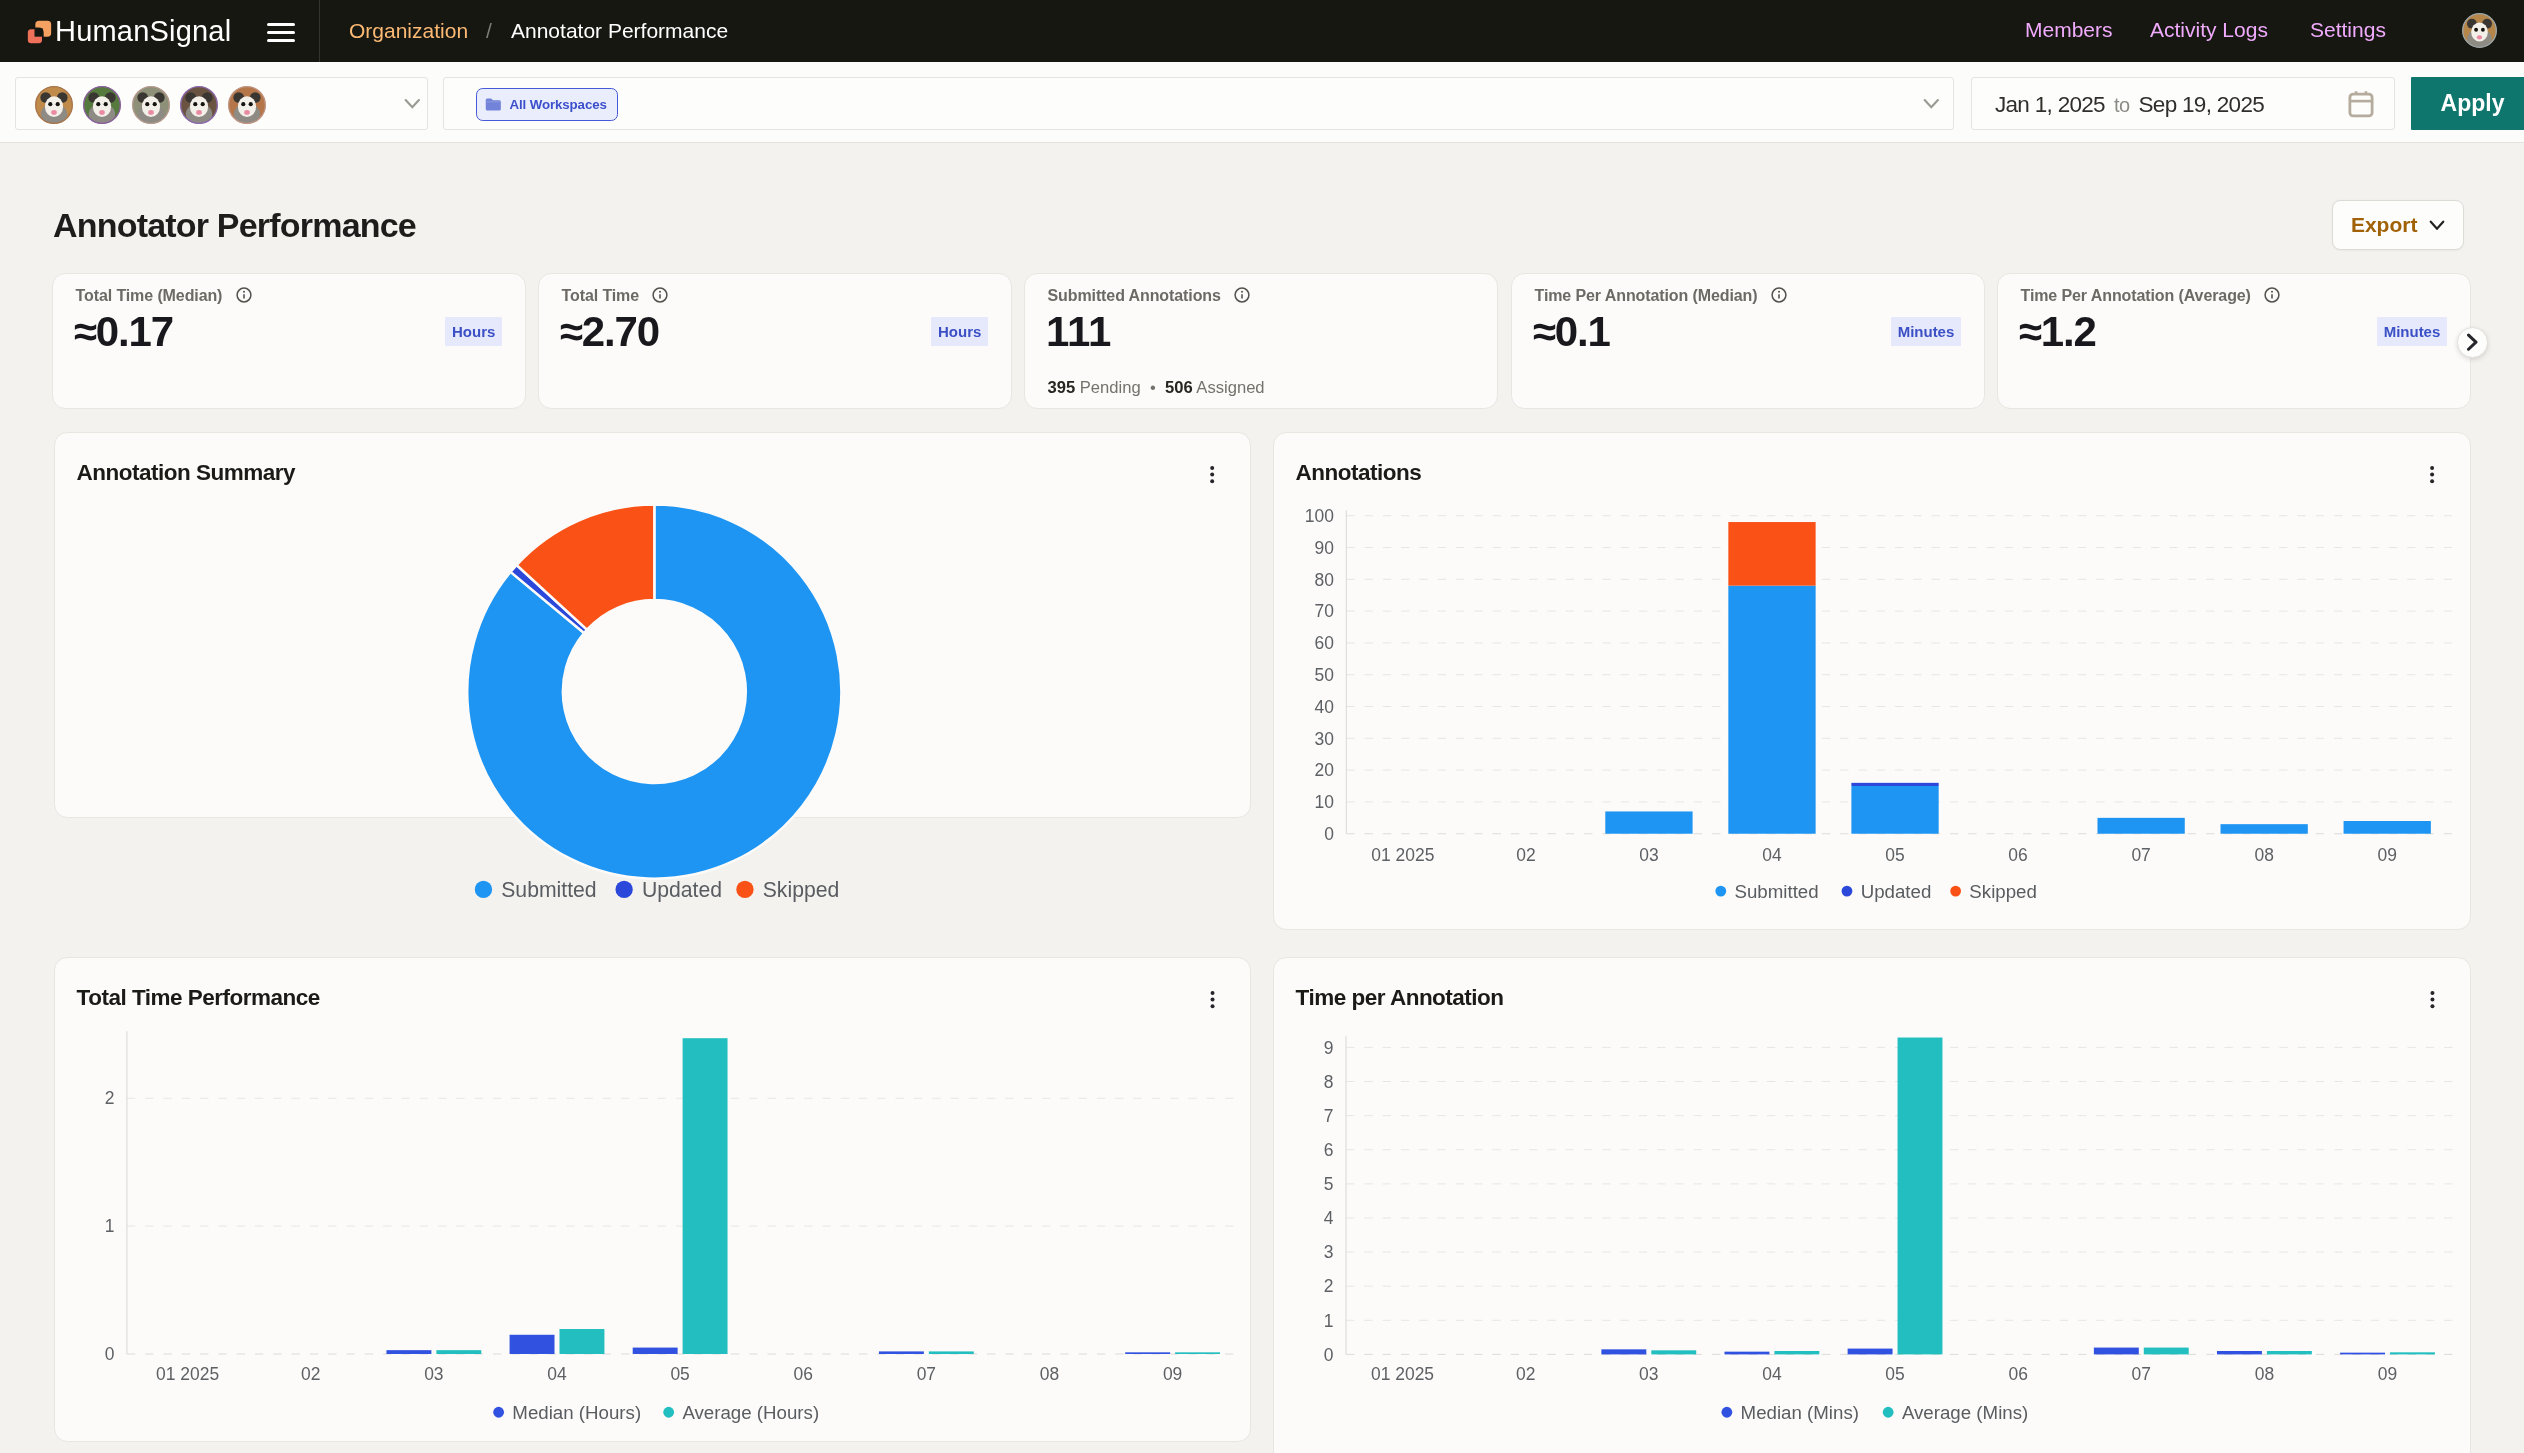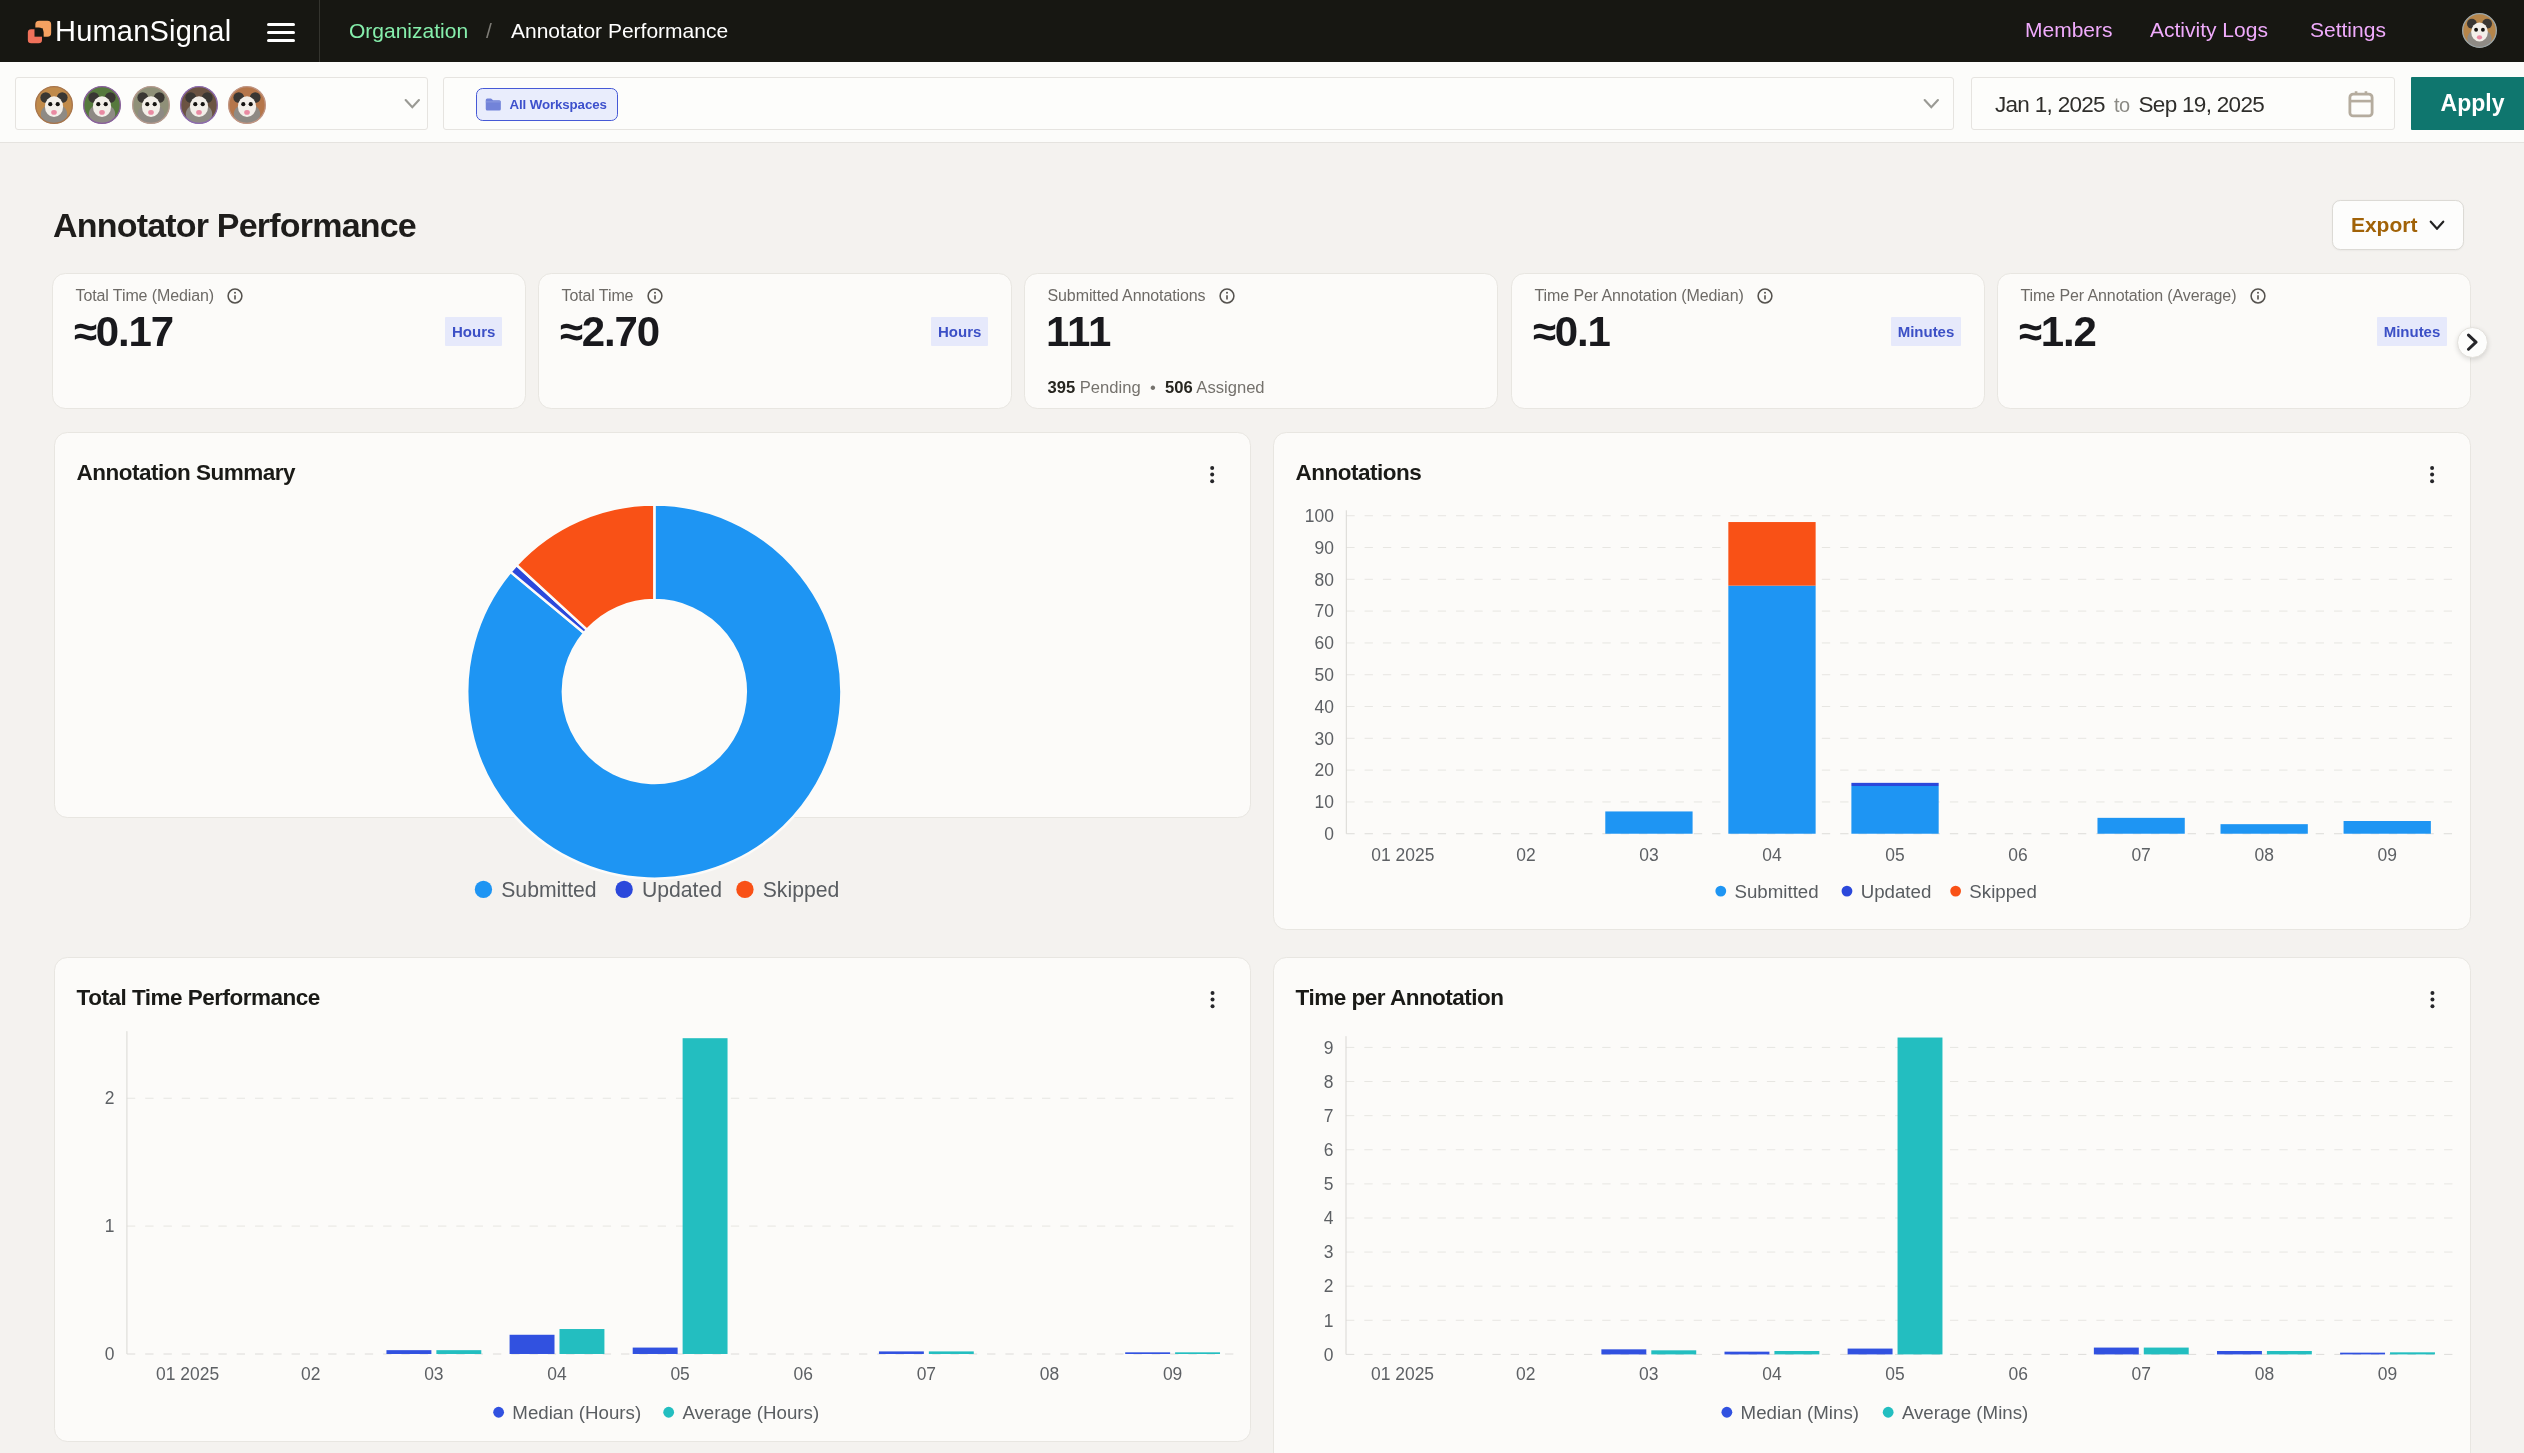--- a/index.html
+++ b/index.html
@@ -17,21 +17,21 @@
 
 .frow{position:absolute;left:0;top:62px;width:2525px;height:81px;background:#fcfcfa;border-bottom:0.8px solid #e5e3df}
 .fbox{position:absolute;top:15px;height:53px;background:#fdfdfb;border:0.8px solid #e6e4e0;border-radius:3px}
 .chip{position:absolute;left:32px;top:10px;height:33px;background:#e9edfc;border:1.2px solid #4659d6;border-radius:6.7px;display:flex;align-items:center;padding:0 10px 0 8.3px;color:#3d50cc;font-weight:600;font-size:13.3px;letter-spacing:-0.1px}
 .apply{position:absolute;left:2411px;top:15px;width:123px;height:53px;background:#0f766e;border-radius:1px;color:#fff;font-weight:700;font-size:23px;display:flex;align-items:center;justify-content:center}
 
 .h1{position:absolute;left:53px;top:206px;font-size:34px;font-weight:700;color:#1e1d1b;letter-spacing:-0.8px}
 .export{position:absolute;left:2332px;top:200px;width:132px;height:50px;background:#fdfdfc;border:0.8px solid #dcdad5;border-radius:8.3px;display:flex;align-items:center;justify-content:center;gap:11.7px;font-size:21px;font-weight:600;color:#a16207;box-shadow:0 0.8px 1.7px rgba(0,0,0,.04)}
 .card{position:absolute;background:#fcfbf9;border:0.8px solid #e8e6e1;border-radius:13.3px}
 .stat{top:273px;width:474px;height:136px}
-.stitle{position:absolute;left:22.5px;font-size:16px;font-weight:400;color:#6d6a66;display:flex;align-items:center;gap:13.3px;white-space:nowrap;letter-spacing:-0.1px}
+.stitle{position:absolute;left:22.5px;font-size:16px;font-weight:700;color:#6d6a66;display:flex;gap:13.3px;white-space:nowrap;letter-spacing:-0.1px}
 .snum{position:absolute;left:21px;font-size:42px;font-weight:700;color:#19191d;letter-spacing:-1.2px;line-height:1}
 .sbadge{position:absolute;right:23px;height:29px;border-radius:1px;background:#e6e9fb;color:#3c50c6;font-weight:700;font-size:15px;display:flex;align-items:center;padding:0 6.7px}
 .sfoot{position:absolute;left:22.5px;font-size:16.6px;color:#75726d}
 .sfoot b{color:#26251f;font-weight:700}
 .ctitle{position:absolute;left:21.6px;top:27px;font-size:22.5px;font-weight:700;color:#1a1a17;letter-spacing:-0.5px}
 .chart svg{position:absolute;left:0;top:0}
 .nextbtn{position:absolute;left:2457px;top:327px;width:31px;height:31px;border-radius:50%;background:#fdfdfc;border:0.8px solid #e3e1dc;box-shadow:0 1.7px 5px rgba(0,0,0,.13);display:flex;align-items:center;justify-content:center}
 </style></head>
 <body>
 <div class="hdr">
@@ -40,21 +40,21 @@
     <rect x="0" y="10" width="19" height="19" rx="5" fill="#F0715A" stroke="#171712" stroke-width="2"></rect>
     <rect x="9" y="10" width="10" height="10" fill="#171712"></rect>
   </svg>
   <div class="brand">HumanSignal</div>
   <div class="burger">
       <div></div>
       <div></div>
       <div></div>
     </div>
   <div class="divider"></div>
-  <div class="crumb" style="left:349px;color:#86efac">Organization</div>
+  <div class="crumb" style="left:349px;color:#fdba74">Organization</div>
   <div class="crumb" style="left:486px;color:#7e7c76">/</div>
   <div class="crumb" style="left:511px;color:#fff">Annotator Performance</div>
   <div class="navi" style="left:2025px">Members</div>
   <div class="navi" style="left:2150px">Activity Logs</div>
   <div class="navi" style="left:2310px">Settings</div>
   <svg class="abs" style="left:2462px;top:13.3px" width="35" height="35" viewBox="0 0 42 42">
       <defs>
         <clipPath id="c298037">
           <circle cx="21.0" cy="21.0" r="20.5"></circle>
         </clipPath>

